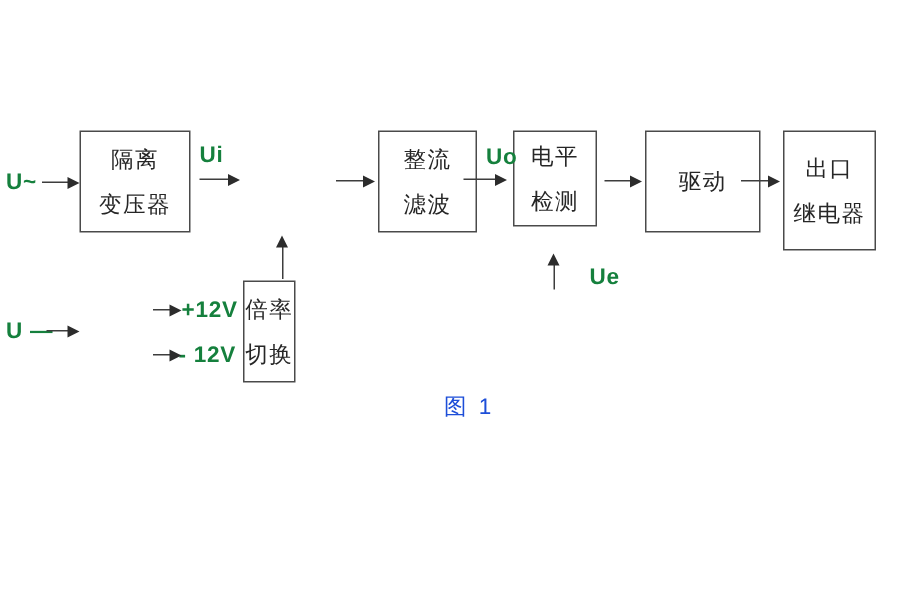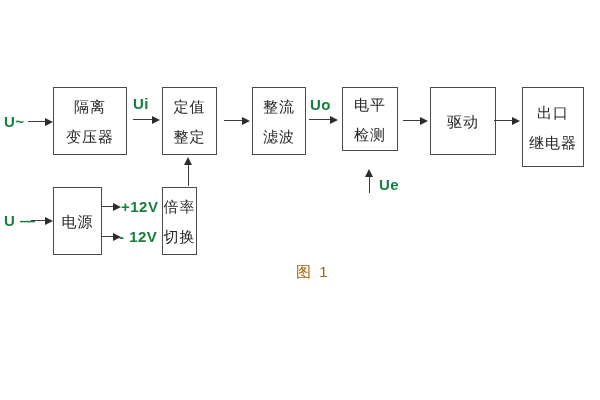--- a/index.html
+++ b/index.html
@@ -10,72 +10,65 @@
   .block{
     position:absolute;box-sizing:border-box;border:1.6px solid #4a4a4a;background:#fff;
     display:flex;flex-direction:column;align-items:center;justify-content:center;
     gap:15px;color:#262626;font-size:15px;line-height:1;letter-spacing:1px;
   }
   .block.shallow{gap:0;}
   .lab{
     position:absolute;color:#15803d;font-size:15px;font-weight:600;
     line-height:1;white-space:nowrap;letter-spacing:0.5px;
   }
-  .cjk-lab{color:#a16207;font-weight:400;letter-spacing:2px;}
+  .cjk-lab{color:#1d4ed8;font-weight:400;letter-spacing:2px;}
   .harrow{position:absolute;height:2px;}
   .harrow::before{content:"";position:absolute;left:0;right:5px;top:0;border-top:1.6px solid #3d3d3d;}
   .harrow::after{content:"";position:absolute;right:-1px;top:-3.4px;width:0;height:0;
     border-left:8px solid #2c2c2c;border-top:4.2px solid transparent;border-bottom:4.2px solid transparent;}
   .varrow{position:absolute;width:2px;}
   .varrow::before{content:"";position:absolute;top:6px;bottom:0;left:0;border-left:1.6px solid #3d3d3d;}
   .varrow::after{content:"";position:absolute;top:-1px;left:-3.6px;width:0;height:0;
     border-bottom:8px solid #2c2c2c;border-left:4.2px solid transparent;border-right:4.2px solid transparent;}
 </style>
 </head>
 <body>
 
 <div id="canvas">
 
   <div class="block" style="left:53px;top:87px;width:74px;height:68px">
     <span>隔离</span>
     <span>变压器</span>
   </div>
-  <div class="block" style="left:162px;top:87px;width:55px;height:68px">
-    <span>定值</span>
-    <span>整定</span>
-  </div>
-  <div class="block" style="left:252px;top:87px;width:54px;height:68px">
+  <div class="block" style="left:252px;top:87px;width:66px;height:68px">
     <span>整流</span>
     <span>滤波</span>
   </div>
   <div class="block" style="left:342px;top:87px;width:56px;height:64px">
     <span>电平</span>
     <span>检测</span>
   </div>
-  <div class="block" style="left:430px;top:87px;width:66px;height:68px">
+  <div class="block" style="left:430px;top:87px;width:77px;height:68px">
     <span>驱动</span>
   </div>
   <div class="block" style="left:522px;top:87px;width:62px;height:80px">
     <span>出口</span>
     <span>继电器</span>
   </div>
 
-  <div class="block" style="left:53px;top:187px;width:49px;height:68px">
-    <span>电源</span>
-  </div>
   <div class="block" style="left:162px;top:187px;width:35px;height:68px">
     <span>倍率</span>
     <span>切换</span>
   </div>
 
   <span class="lab" style="left:4px;top:114px">U~</span>
   <span class="lab" style="left:4px;top:213px">U —</span>
   <span class="lab" style="left:133px;top:96px">Ui</span>
-  <span class="lab" style="left:310px;top:97px">Uo</span>
-  <span class="lab" style="left:379px;top:177px">Ue</span>
+  <span class="lab" style="left:324px;top:97px">Uo</span>
+  <span class="lab" style="left:393px;top:177px">Ue</span>
   <span class="lab" style="left:121px;top:199px">+12V</span>
   <span class="lab" style="left:119px;top:229px">- 12V</span>
 
   <div class="harrow" style="left:28px;top:121px;width:24px"></div>
   <div class="harrow" style="left:133px;top:119px;width:26px"></div>
   <div class="harrow" style="left:224px;top:120px;width:25px"></div>
   <div class="harrow" style="left:309px;top:119px;width:28px"></div>
   <div class="harrow" style="left:403px;top:120px;width:24px"></div>
   <div class="harrow" style="left:494px;top:120px;width:25px"></div>
   <div class="harrow" style="left:31px;top:220px;width:21px"></div>

